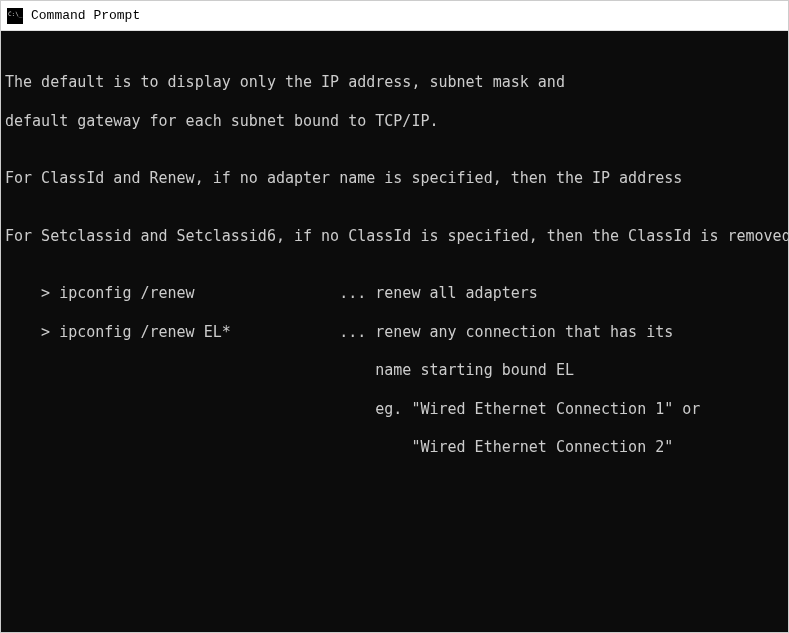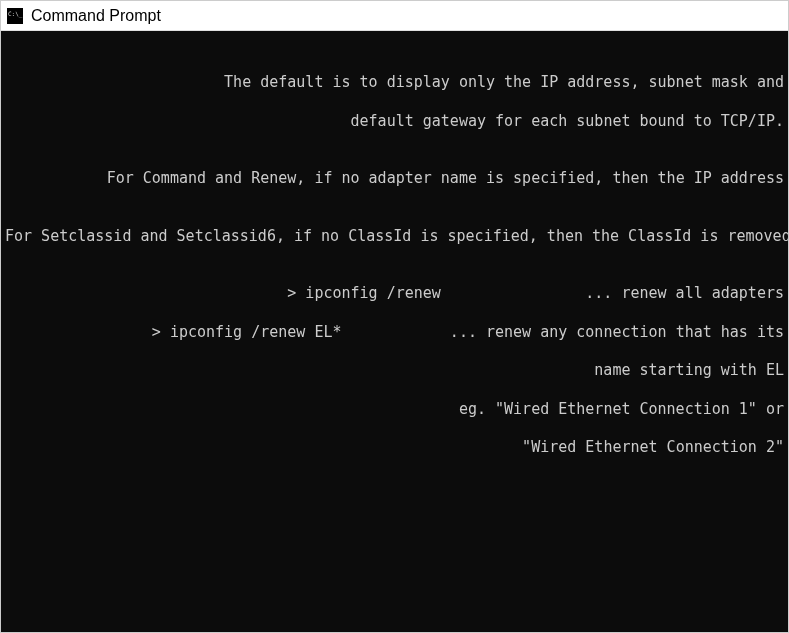--- a/index.html
+++ b/index.html
@@ -42,60 +42,59 @@
     .titlebar-icon::after {
       content: 'C:\\_';
       color: #ccc;
       font-size: 6px;
       font-family: monospace;
       position: absolute;
       top: 2px;
       left: 1px;
     }
     .titlebar-text {
-      font-family: Liberation Sans, sans-serif;
-      font-size: 16px;
+      font-family: Liberation Mono, monospace;
+      font-size: 13px;
       color: #000;
     }
     .terminal {
       flex: 1;
       background: #0c0c0c;
       color: #cccccc;
       padding: 4px 4px;
       font-size: 15px;
       line-height: 1.28;
       white-space: pre;
       overflow: hidden;
       font-family: Consolas, monospace;
     }
     .line {
       display: block;
-      text-align: right;
     }
   </style>
 </head>
 <body>
 
 <div class="window">
   <div class="titlebar">
     <div class="titlebar-icon"></div>
     <span class="titlebar-text">Command Prompt</span>
   </div>
   <div class="terminal">
 <span class="line"></span>
 <span class="line">The default is to display only the IP address, subnet mask and</span>
 <span class="line">default gateway for each subnet bound to TCP/IP.</span>
 <span class="line"></span>
-<span class="line">For Command and Renew, if no adapter name is specified, then the IP address</span>
+<span class="line">For ClassId and Renew, if no adapter name is specified, then the IP address</span>
 <span class="line"></span>
 <span class="line">For Setclassid and Setclassid6, if no ClassId is specified, then the ClassId is removed.</span>
 <span class="line"></span>
 <span class="line">    &gt; ipconfig /renew                ... renew all adapters</span>
 <span class="line">    &gt; ipconfig /renew EL*            ... renew any connection that has its</span>
-<span class="line">                                         name starting with EL</span>
+<span class="line">                                         name starting bound EL</span>
 <span class="line">                                         eg. "Wired Ethernet Connection 1" or</span>
 <span class="line">                                             "Wired Ethernet Connection 2"</span>
 
 
 
 
 <span class="line"></span>
 
 <span class="line"></span>
 

